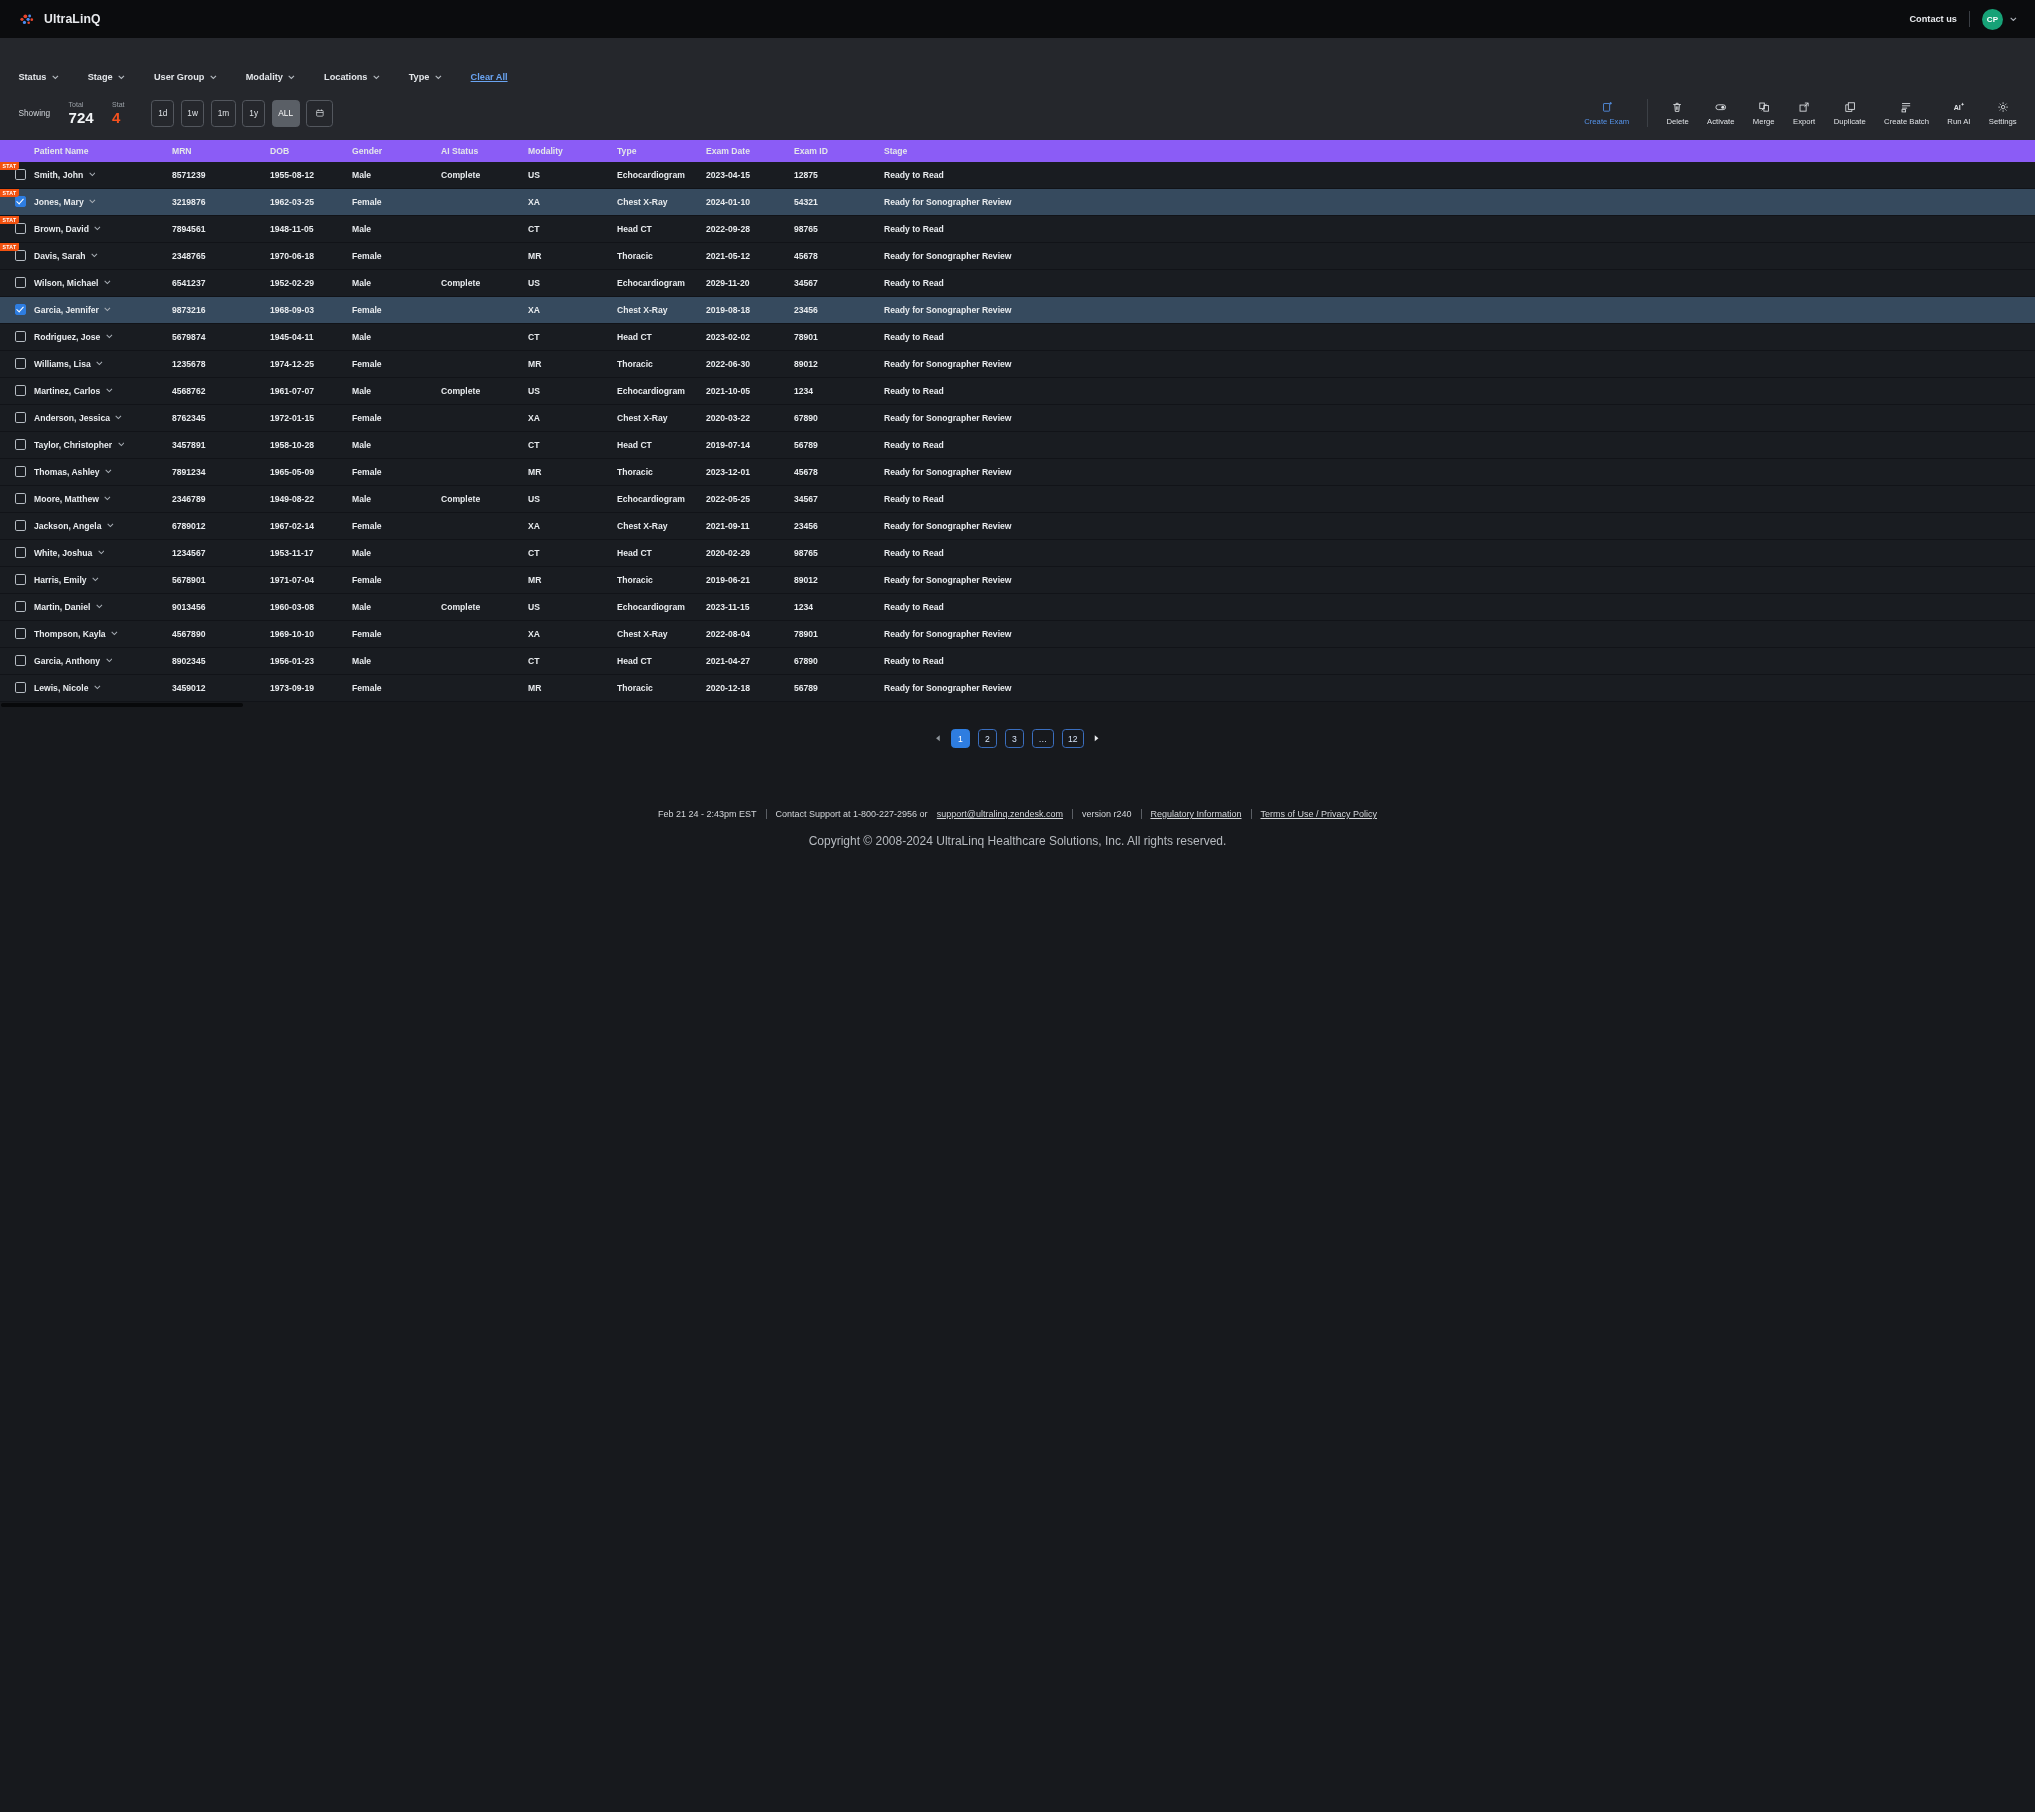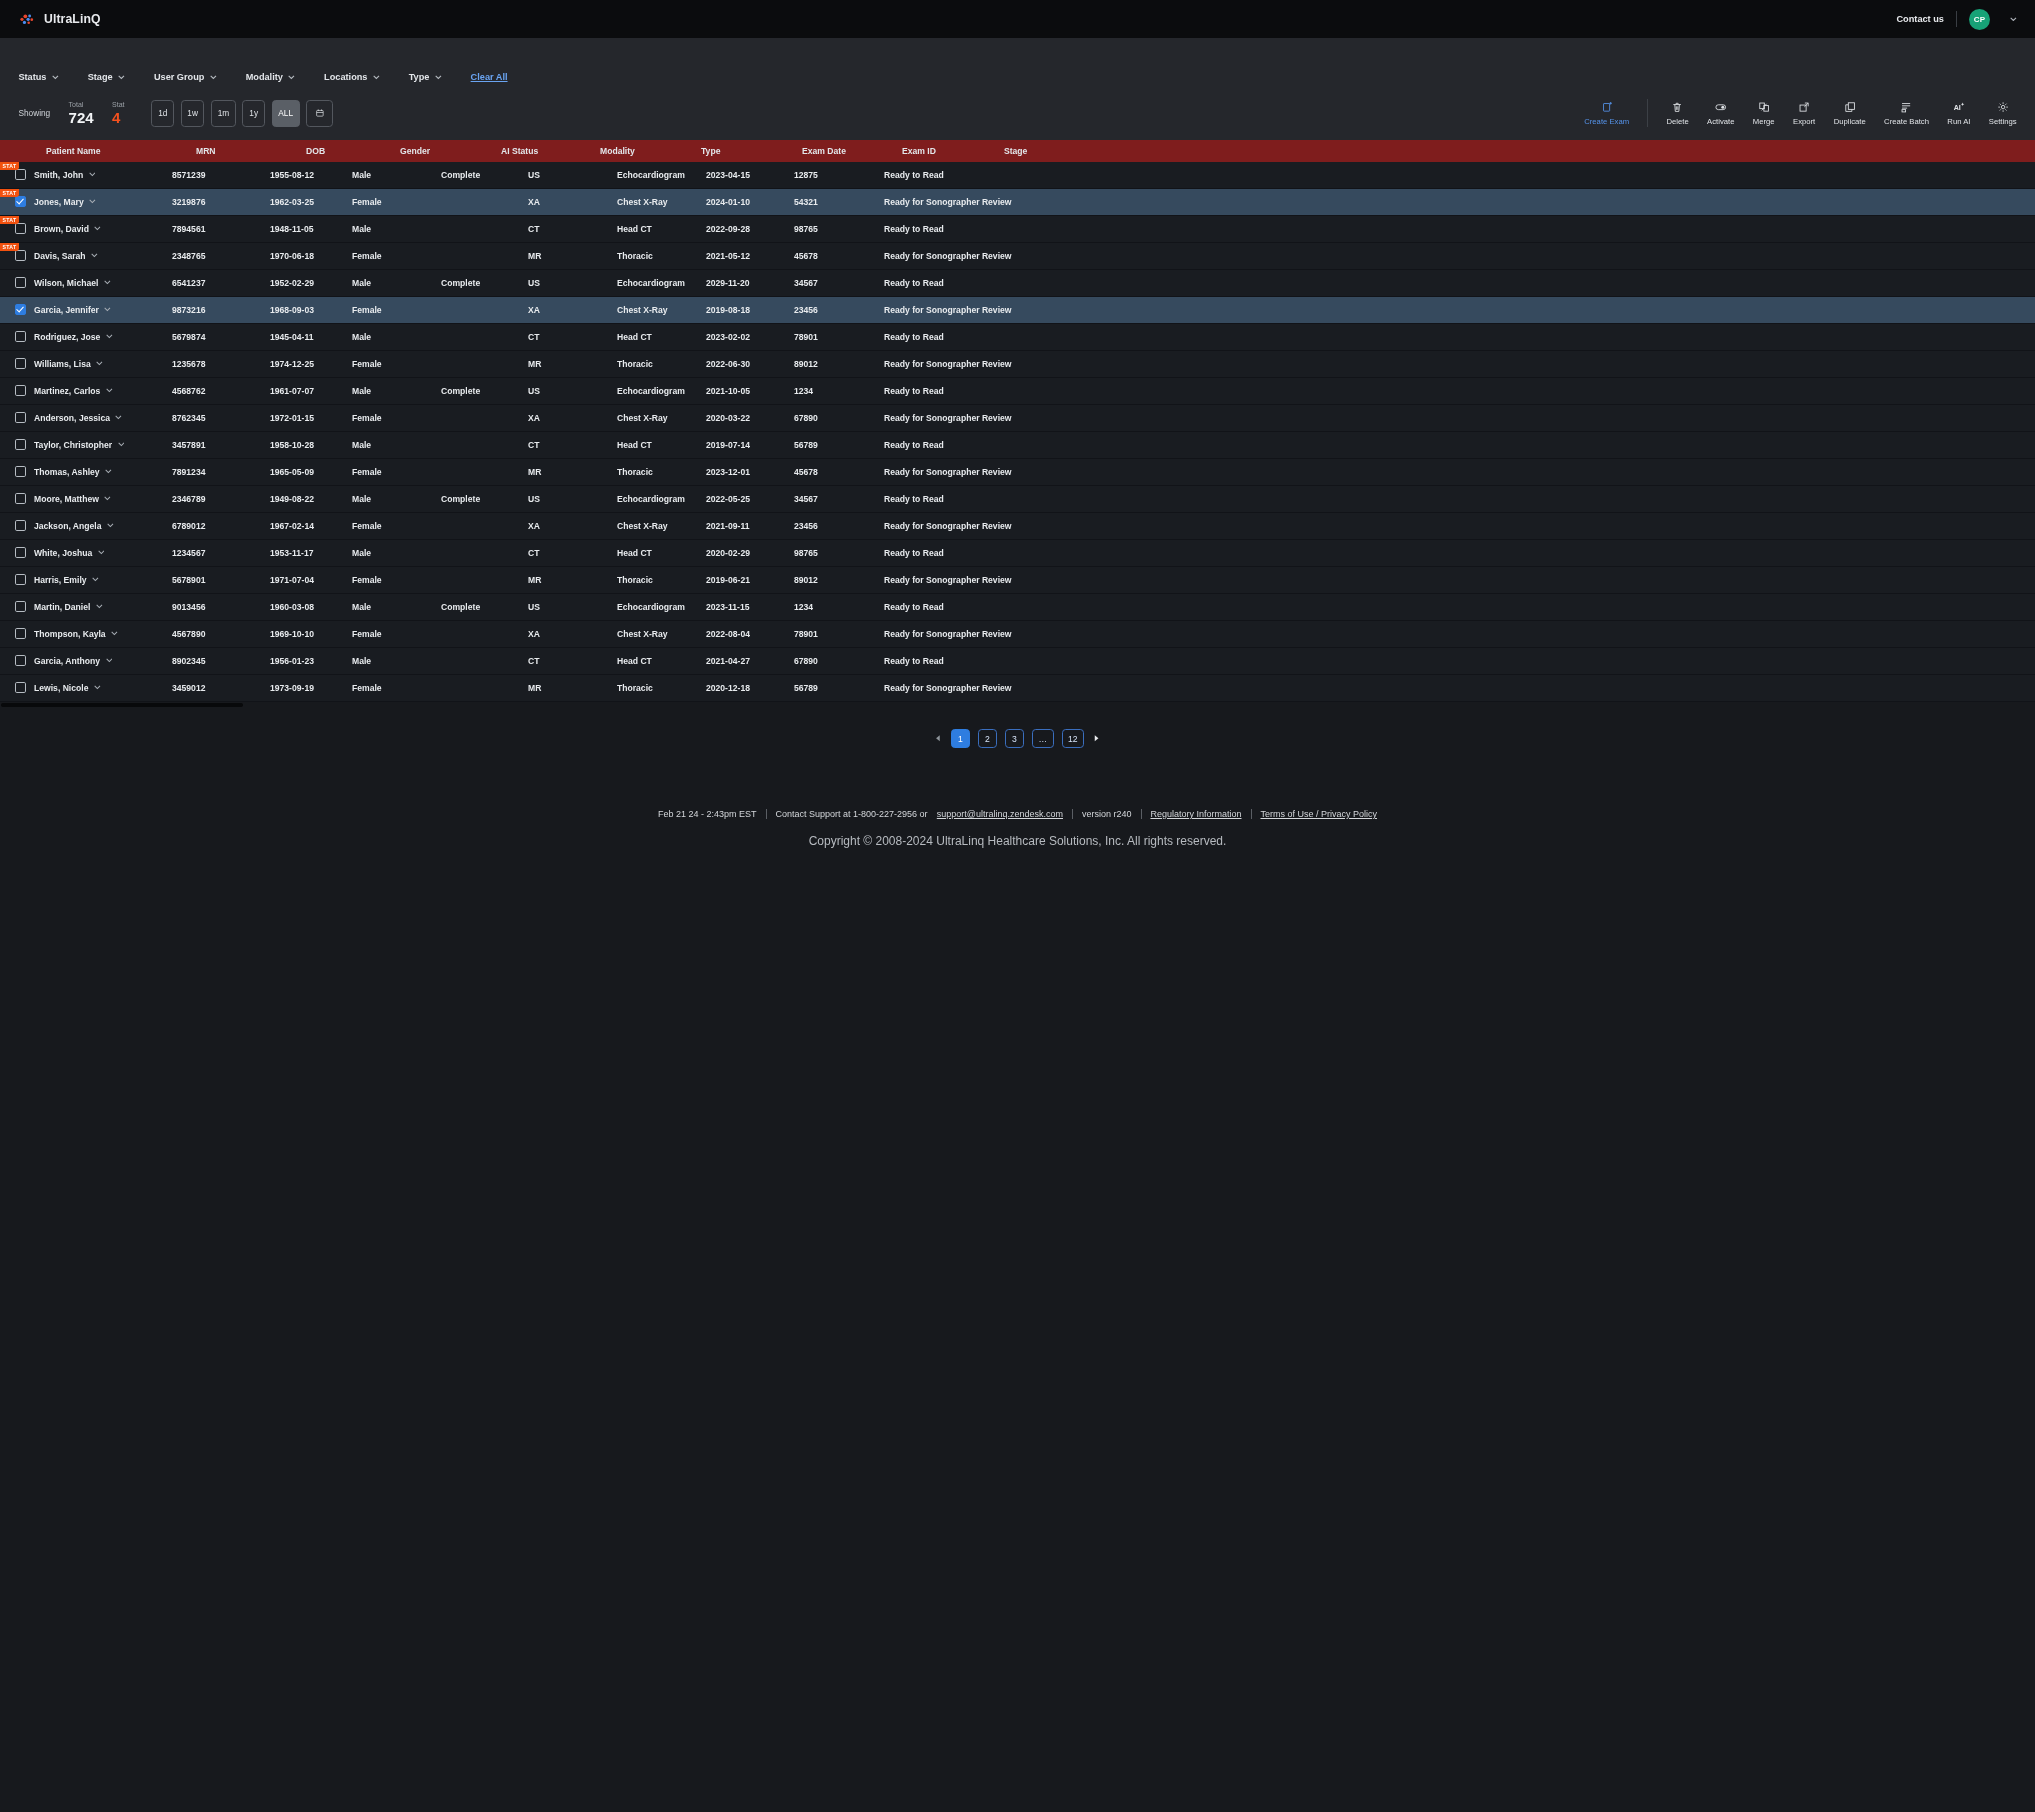--- a/index.html
+++ b/index.html
@@ -16,21 +16,21 @@
   .topbar {
     height: 38px; background: #0b0c0e;
     display: flex; align-items: center; justify-content: space-between;
     padding: 0 18.4px;
   }
   .brand { display: flex; align-items: center; gap: 6.1px; }
   .brand-name { font-size: 12.2px; font-weight: 700; letter-spacing: 0.1px; }
   .top-right { display: flex; align-items: center; gap: 12.2px; }
   .contact { font-size: 9.2px; font-weight: 700; cursor: pointer; }
   .vdiv { width: 0.6px; height: 16px; background: #3a3e44; }
-  .user-menu { display: flex; align-items: center; gap: 20px; cursor: pointer; }
+  .user-menu { display: flex; align-items: center; gap: 7px; cursor: pointer; }
   .avatar {
     width: 21px; height: 21px; border-radius: 50%;
     background: #17a277; color: #fff; font-size: 8px; font-weight: 700;
     display: flex; align-items: center; justify-content: center;
   }
   .chev { color: #aeb3b9; }
 
   
   .controls { background: #25272c; padding: 18.4px 18.4px 12.2px; }
   .search-row { display: flex; align-items: center; gap: 9.8px; }
@@ -94,21 +94,21 @@
   .titem svg text { font-family: "Liberation Sans", sans-serif; }
   .titem.primary { color: #5593ea; }
   .tb-div { width: 0.6px; height: 28px; background: #3c4046; }
 
   
   .thead, .trow {
     display: grid;
     grid-template-columns: 34px 138px 98px 82px 89px 87px 89px 89px 88px 90px minmax(0,1fr);
     align-items: center;
   }
-  .thead { height: 22px; background: #7f1d1d; gap: 12px; }
+  .thead { height: 22px; background: #8b5cf6; }
   .thead .hcell { font-size: 8.6px; font-weight: 700; color: #e3e6ea;
     white-space: nowrap; cursor: pointer; }
   .trow { height: 27px; background: #191c21; border-bottom: 0.6px solid #111318;
     position: relative; cursor: pointer; }
   .trow.selected { background: #364a5e; }
   .cell { font-size: 8.6px; font-weight: 600; color: #e8ebee;
     white-space: nowrap; overflow: hidden; text-overflow: ellipsis; padding-right: 6.1px; }
   .c-name { display: flex; align-items: center; gap: 5.5px; }
   .c-name .chev { color: #a9afb6; flex: none; }
 

